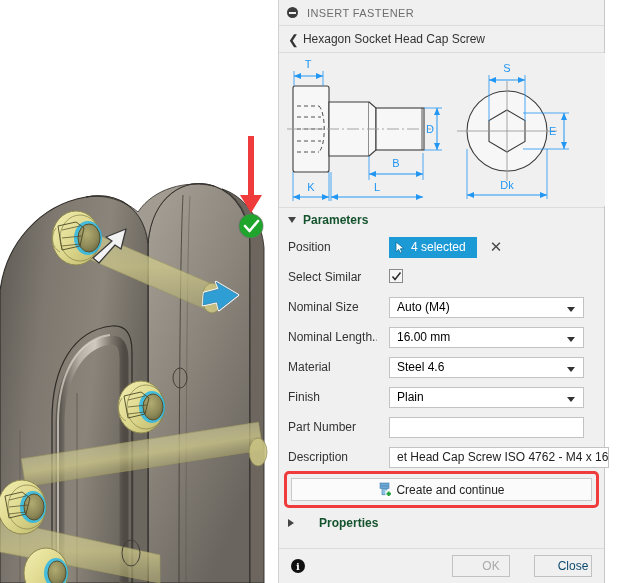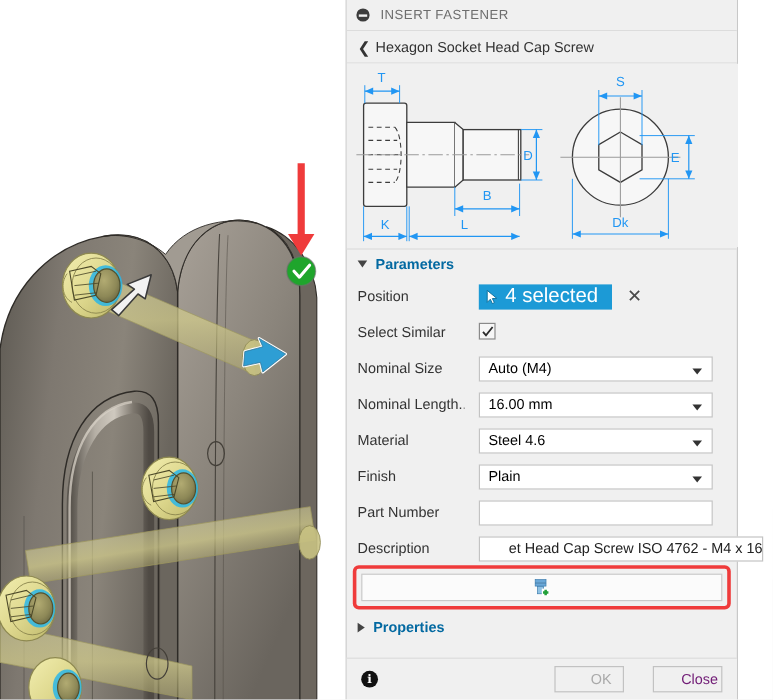--- a/index.html
+++ b/index.html
@@ -15,21 +15,21 @@
 
   
   .viewport{position:absolute;left:0;top:0;width:283px;height:583px;background:#ffffff;overflow:hidden;}
   .viewport svg{display:block;}
 
   
   .annotations{position:absolute;left:0;top:0;width:283px;height:583px;pointer-events:none;}
 
   
   .panel{
-    position:absolute;left:283px;top:0;width:361px;height:483px;
+    position:absolute;left:273px;top:0;width:361px;height:483px;
     background:#ffffff;
   }
   .panel-inner{
     position:absolute;left:5px;top:0;width:327px;height:583px;
     background:#f0f0f0;
     border-left:1px solid #d0d0d0;border-right:1px solid #c8c8c8;
     box-sizing:border-box;
   }
   .panel-header{
     height:26px;background:#f0f0f0;border-bottom:1px solid #dcdcdc;
@@ -55,33 +55,33 @@
   
   .preview{
     height:154px;background:#f0f0f0;border-bottom:1px solid #dcdcdc;
     position:relative;
   }
   .preview svg{position:absolute;left:0;top:0;}
 
   
   .section-head{
     display:flex;align-items:center;height:24px;padding-left:9px;
-    font-size:12px;font-weight:bold;color:#0369a1;box-sizing:border-box;
+    font-size:12px;font-weight:bold;color:#14532d;box-sizing:border-box;
   }
   .tri{width:0;height:0;margin-right:7px;}
   .tri-down{border-left:4.5px solid transparent;border-right:4.5px solid transparent;border-top:6px solid #444;}
   .tri-right{border-top:4.5px solid transparent;border-bottom:4.5px solid transparent;border-left:6px solid #444;}
 
   .row{display:flex;align-items:center;height:30px;padding-left:9px;box-sizing:border-box;gap:12px;}
   .row-label{width:89px;flex:none;font-size:12px;color:#333;white-space:nowrap;overflow:hidden;}
   .ctrl{flex:1;margin-right:20px;}
 
   .sel-btn{
     display:inline-flex;align-items:center;background:#1c9ad6;color:#fff;
-    height:21px;padding:0 11px 0 6px;font-size:17px;border:none;cursor:pointer;
+    height:21px;padding:0 11px 0 6px;font-size:12px;border:none;cursor:pointer;
   }
   .cursor-glyph{width:11px;height:13px;margin-right:5px;display:block;}
   .clear-x{
     margin-left:13px;font-size:15px;color:#4a4a4a;font-weight:bold;cursor:pointer;
     font-family:"DejaVu Sans",sans-serif;line-height:1;
   }
 
   .chk{
     width:14px;height:14px;border:1px solid #8a8a8a;background:#f6f6f6;
     display:inline-block;position:relative;cursor:pointer;box-sizing:border-box;
@@ -91,21 +91,21 @@
   .combo{
     height:21px;background:#fff;border:1px solid #c3c3c3;display:flex;align-items:center;
     padding-left:7px;font-size:12px;color:#000000;box-sizing:border-box;position:relative;cursor:pointer;
   }
   .combo .arrow{
     position:absolute;right:8px;top:9px;width:0;height:0;
     border-left:4px solid transparent;border-right:4px solid transparent;border-top:5px solid #333;
   }
   .textin{
     height:21px;background:#fff;border:1px solid #c3c3c3;display:flex;align-items:center;
-    padding-left:24px;font-size:12px;color:#222;box-sizing:border-box;overflow:hidden;white-space:nowrap;
+    padding-left:7px;font-size:12px;color:#222;box-sizing:border-box;overflow:hidden;white-space:nowrap;
   }
   .textin.empty{padding-left:7px;}
 
   .create-wrap{position:relative;margin:6px 12px 0 12px;}
   .create-btn{
     height:23px;background:#fbfbfb;border:1px solid #c9c9c9;
     display:flex;align-items:center;justify-content:center;gap:3px;
     font-size:12px;color:#222;cursor:pointer;box-sizing:border-box;
   }
   .red-box{
@@ -123,21 +123,21 @@
     font-size:10px;font-weight:bold;display:flex;align-items:center;justify-content:center;
     font-family:"DejaVu Serif",serif;cursor:pointer;
   }
   .footer-spacer{flex:1;}
   .fbtn{
     width:58px;height:22px;border:1px solid #c2c2c2;background:#f0f0f0;
     font-size:12px;display:flex;align-items:center;justify-content:center;
     margin-left:9px;box-sizing:border-box;cursor:pointer;padding-left:20px;
   }
   .fbtn.disabled{color:#a9a9a9;}
-  .fbtn.enabled{color:#701a75;margin-left:24px;}
+  .fbtn.enabled{color:#0c4a6e;margin-left:24px;}
 </style>
 </head>
 <body>
 
 <div id="root">
 
   <div class="viewport">
     <svg width="283" height="583" viewBox="0 0 283 583" xmlns="http://www.w3.org/2000/svg">
       <defs>
         <linearGradient id="gFace" x1="0" y1="0" x2="1" y2="0.3">
@@ -458,25 +458,26 @@
 
       <div class="create-wrap">
         <div class="create-btn">
           <svg width="15" height="15" viewBox="0 0 15 15">
             <rect x="2" y="1" width="9" height="2.6" fill="#6aa8d8" stroke="#3f7fb0" stroke-width="0.6"></rect>
             <rect x="2" y="4.2" width="9" height="2.2" fill="#6aa8d8" stroke="#3f7fb0" stroke-width="0.6"></rect>
             <rect x="4" y="6.8" width="5" height="6" fill="#8fc2e4" stroke="#3f7fb0" stroke-width="0.6"></rect>
             <rect x="7.5" y="8.5" width="6.5" height="6.5" fill="#ffffff"></rect>
             <path d="M10.7,9.5 L10.7,14 M8.5,11.7 L13,11.7" stroke="#22a03a" stroke-width="2.1"></path>
           </svg>
+          <span>Create and continue</span>
         </div>
         <div class="red-box"></div>
       </div>
 
-      <div class="section-head" style="margin-top:10px;">
+      <div class="section-head" style="margin-top:10px;gap:18px;">
         <span class="tri tri-right"></span>
         <span>Properties</span>
       </div>
 
       <div class="footer">
         <span class="info-icon">i</span>
         <span class="footer-spacer"></span>
         <span class="fbtn disabled">OK</span>
         <span class="fbtn enabled">Close</span>
       </div>

